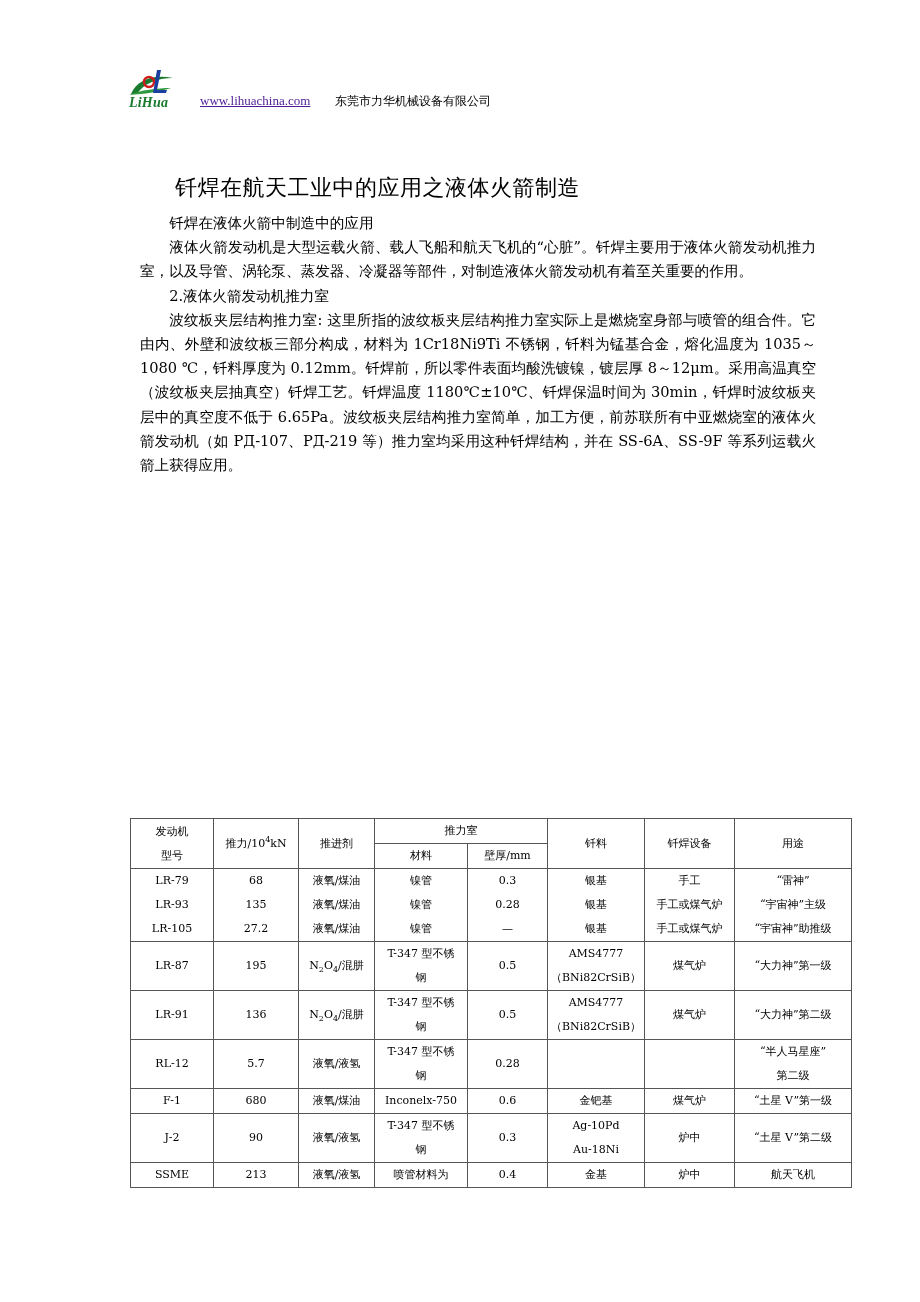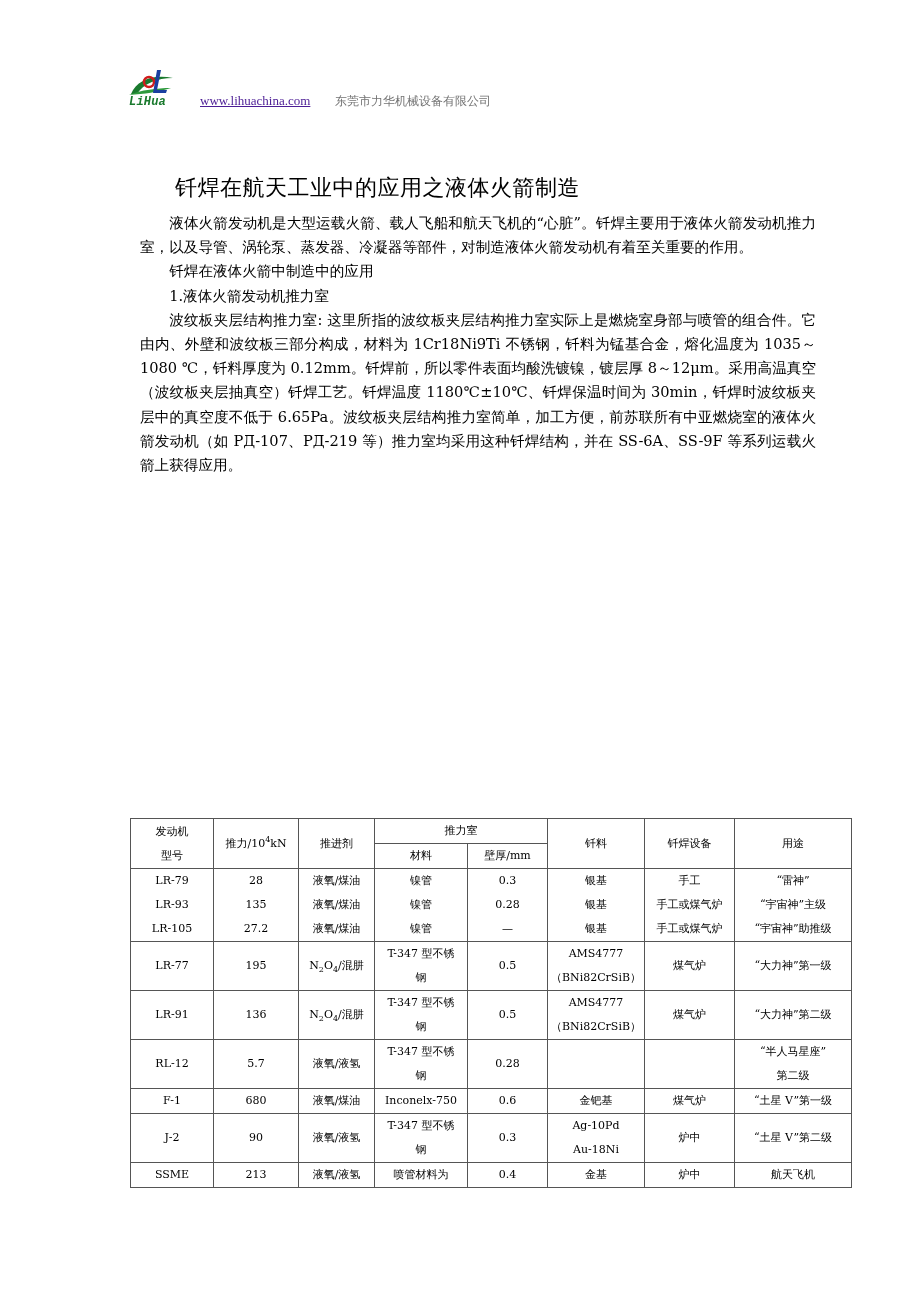--- a/index.html
+++ b/index.html
@@ -1,24 +1,24 @@
 <!DOCTYPE html>
 <html><head>
 <meta charset="utf-8">
 <style>
   html, body { margin: 0; padding: 0; background: #ffffff; }
   body { width: 920px; height: 1302px; position: relative; overflow: hidden;
          font-family: "DejaVu Serif", "Liberation Serif", serif; color: #000; }
   .header { position: absolute; left: 127px; top: 68px; height: 44px; width: 500px; }
   .logo { position: absolute; left: 0; top: 0; width: 50px; height: 42px; }
-  .logo-text { position: absolute; left: 2px; top: 27px; font-family: Liberation Mono, monospace;
-               font-style: italic; font-weight: bold; font-size: 12px; color: #1a7a2e; letter-spacing: 0.2px; }
+  .logo-text { position: absolute; left: 2px; top: 27px; font-family: Liberation Serif, serif;
+               font-style: italic; font-weight: bold; font-size: 14px; color: #1a7a2e; letter-spacing: 0.2px; }
   .url { position: absolute; left: 73px; top: 25px; font-family: "Liberation Serif", serif; font-size: 13px;
          color: #4c1d95; text-decoration: underline; }
-  .company { position: absolute; left: 208px; top: 25px; font-size: 12px; color: #737373;
+  .company { position: absolute; left: 208px; top: 25px; font-size: 12px; color: #000000;
              font-family: "DejaVu Sans", sans-serif; }
   .title { position: absolute; left: 0; width: 755px; top: 158px; text-align: center;
            font-family: "DejaVu Sans", sans-serif; font-size: 22px; font-weight: normal; letter-spacing: 0.5px; }
   .body-text { position: absolute; left: 140px; width: 676px; top: 211px;
                font-family: "DejaVu Serif", "Liberation Serif", serif; font-size: 14.6px; line-height: 24.2px;
                text-align: justify; }
   .body-text p { margin: 0; text-indent: 2em; }
   .datatable { position: absolute; left: 130px; top: 818px; border-collapse: collapse;
                font-family: "DejaVu Serif", "Liberation Serif", serif; font-size: 11px; }
   .datatable td { border: 1px solid #555; text-align: center; vertical-align: middle; padding: 0 2px;
@@ -42,23 +42,23 @@
     </svg>
     <span class="logo-text">LiHua</span>
   </div>
   <a class="url">www.lihuachina.com</a>
   <span class="company">东莞市力华机械设备有限公司</span>
 </div>
 
 <h1 class="title">钎焊在航天工业中的应用之液体火箭制造</h1>
 
 <div class="body-text">
+  <p>钎焊在液体火箭中制造中的应用</p>
   <p>液体火箭发动机是大型运载火箭、载人飞船和航天飞机的“心脏”。钎焊主要用于液体火箭发动机推力室，以及导管、涡轮泵、蒸发器、冷凝器等部件，对制造液体火箭发动机有着至关重要的作用。</p>
-  <p>钎焊在液体火箭中制造中的应用</p>
-  <p>1.液体火箭发动机推力室</p>
+  <p>2.液体火箭发动机推力室</p>
   <p>波纹板夹层结构推力室: 这里所指的波纹板夹层结构推力室实际上是燃烧室身部与喷管的组合件。它由内、外壁和波纹板三部分构成，材料为 1Cr18Ni9Ti 不锈钢，钎料为锰基合金，熔化温度为 1035～1080 ℃，钎料厚度为 0.12mm。钎焊前，所以零件表面均酸洗镀镍，镀层厚 8～12μm。采用高温真空（波纹板夹层抽真空）钎焊工艺。钎焊温度 1180℃±10℃、钎焊保温时间为 30min，钎焊时波纹板夹层中的真空度不低于 6.65Pa。波纹板夹层结构推力室简单，加工方便，前苏联所有中亚燃烧室的液体火箭发动机（如 PД-107、PД-219 等）推力室均采用这种钎焊结构，并在 SS-6A、SS-9F 等系列运载火箭上获得应用。</p>
 </div>
 
 <table class="datatable">
   <tbody>
       <tr>
     <td class="c1" rowspan="2">
       <span class="cell-line">发动机</span>
       <span class="cell-line">型号</span>
     </td>
@@ -73,21 +73,21 @@
     <td class="c4">材料</td>
     <td class="c5">壁厚/mm</td>
   </tr>
   <tr>
     <td>
           <span class="cell-line">LR-79</span>
           <span class="cell-line">LR-93</span>
           <span class="cell-line">LR-105</span>
         </td>
     <td>
-          <span class="cell-line">28</span>
+          <span class="cell-line">68</span>
           <span class="cell-line">135</span>
           <span class="cell-line">27.2</span>
         </td>
     <td>
           <span class="cell-line">液氧/煤油</span>
           <span class="cell-line">液氧/煤油</span>
           <span class="cell-line">液氧/煤油</span>
         </td>
     <td>
           <span class="cell-line">镍管</span>
@@ -111,21 +111,21 @@
         </td>
     <td>
           <span class="cell-line">“雷神”</span>
           <span class="cell-line">“宇宙神”主级</span>
           <span class="cell-line">“宇宙神”助推级</span>
         </td>
   </tr>
   </tbody>
     <tbody id="dyn-rows">
       <tr>
-        <td><span>LR-77</span></td>
+        <td><span>LR-87</span></td>
         <td><span>195</span></td>
         <td><span>N</span><sub>2</sub><span>O</span><sub>4</sub><span>/混肼</span></td>
         <td>
           <span class="cell-line">T-347 型不锈</span>
           <span class="cell-line">钢</span>
         </td>
         <td><span>0.5</span></td>
         <td>
           <span class="cell-line">AMS4777</span>
           <span class="cell-line">（BNi82CrSiB）</span>

